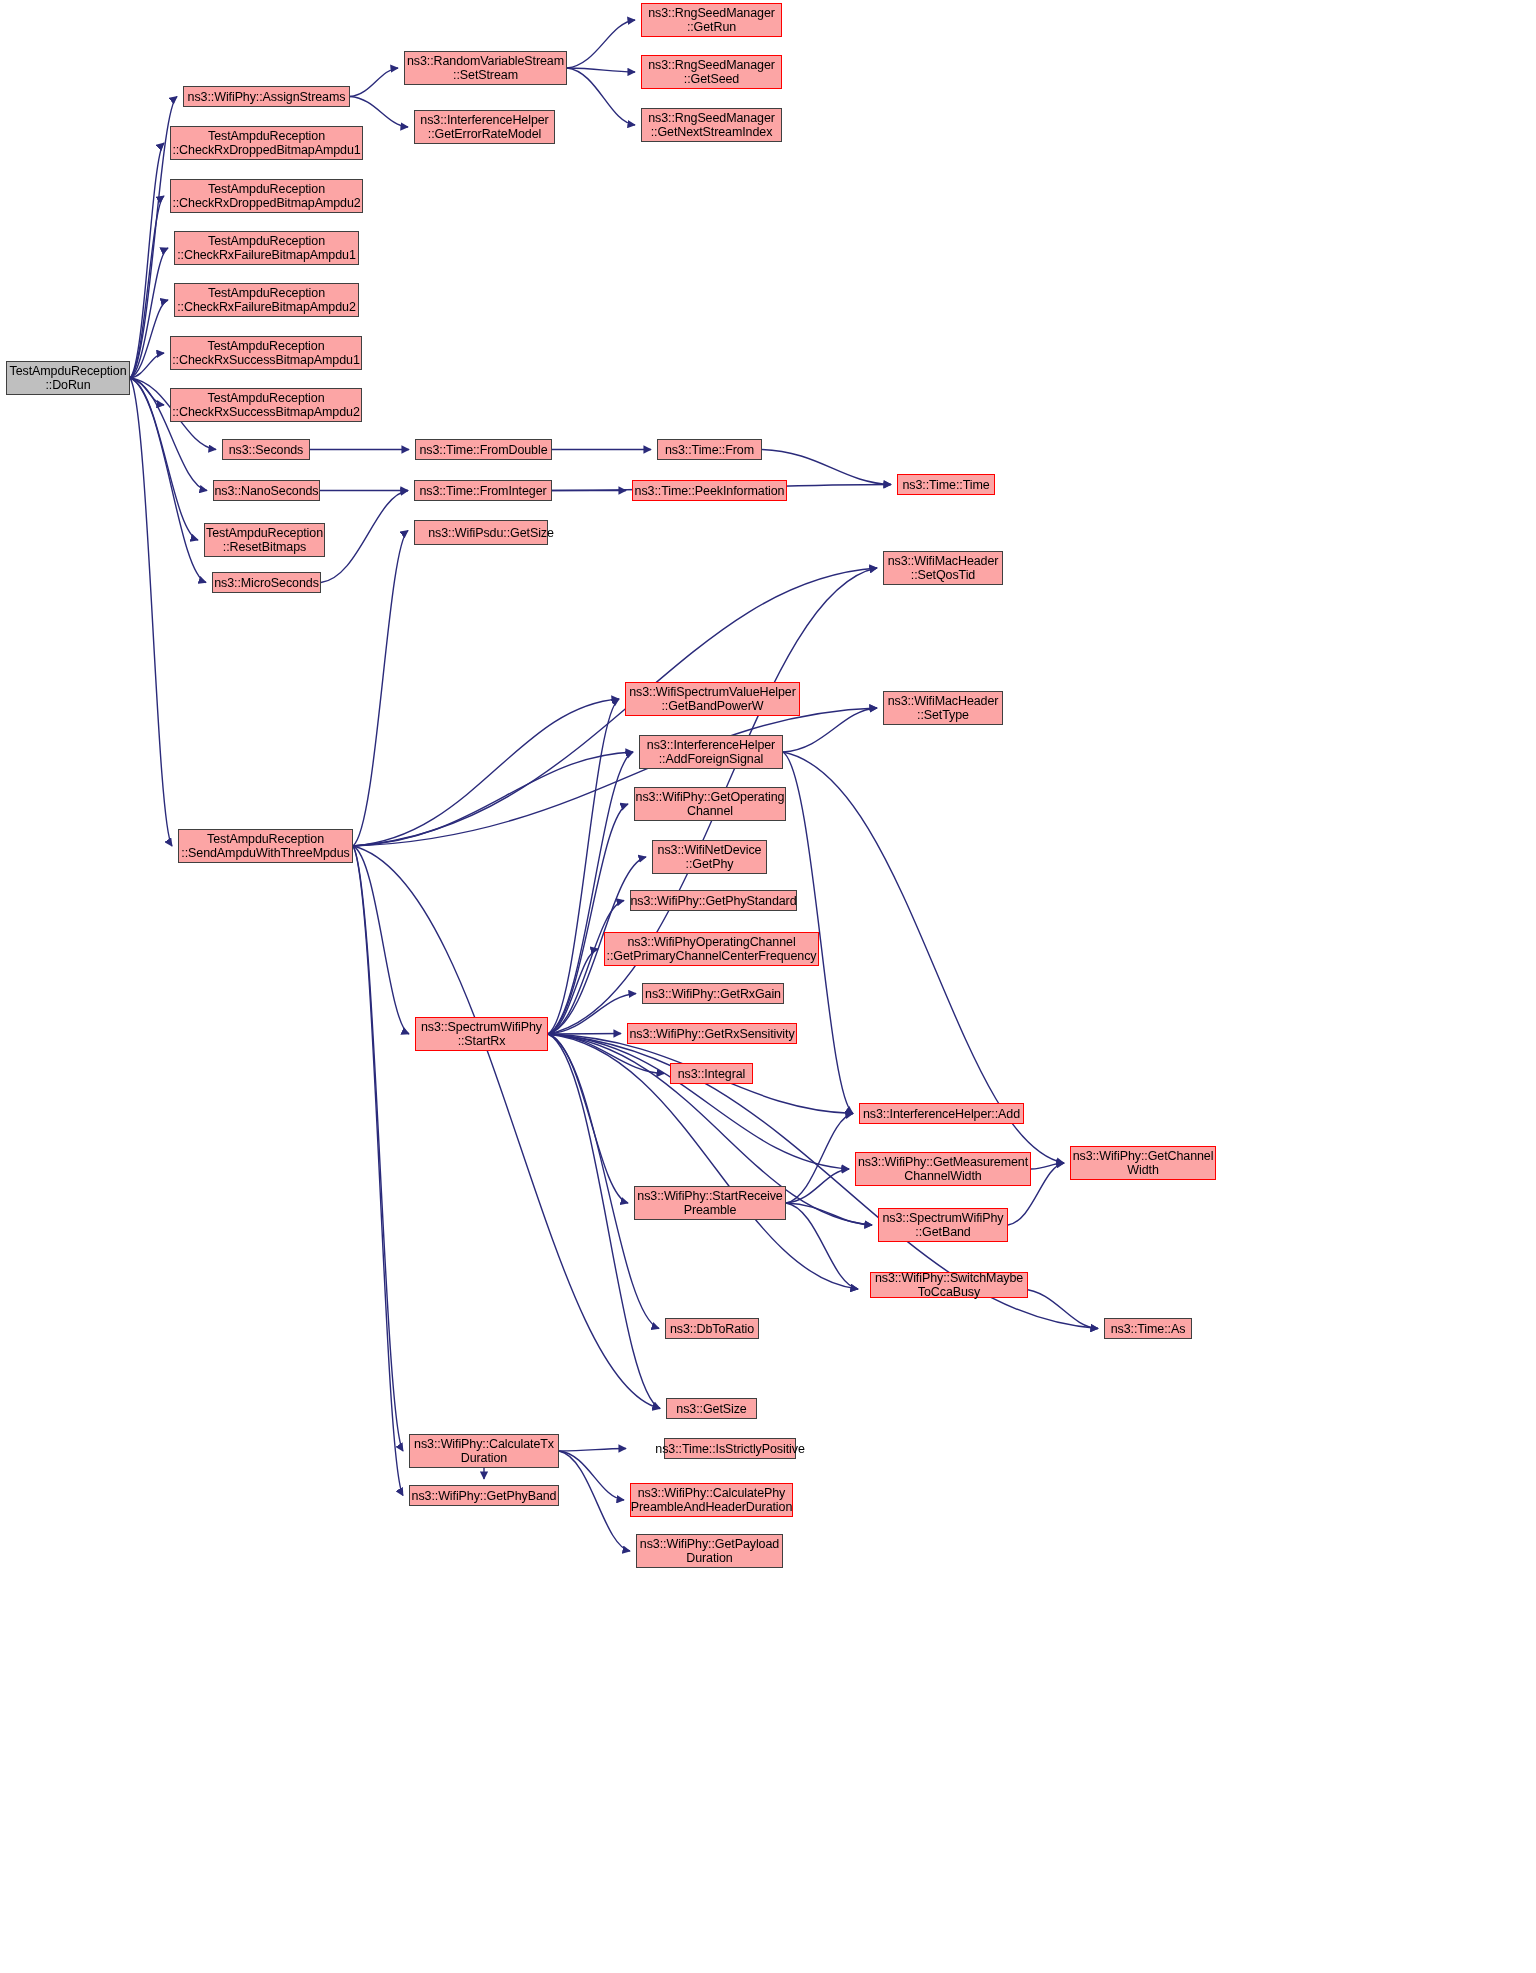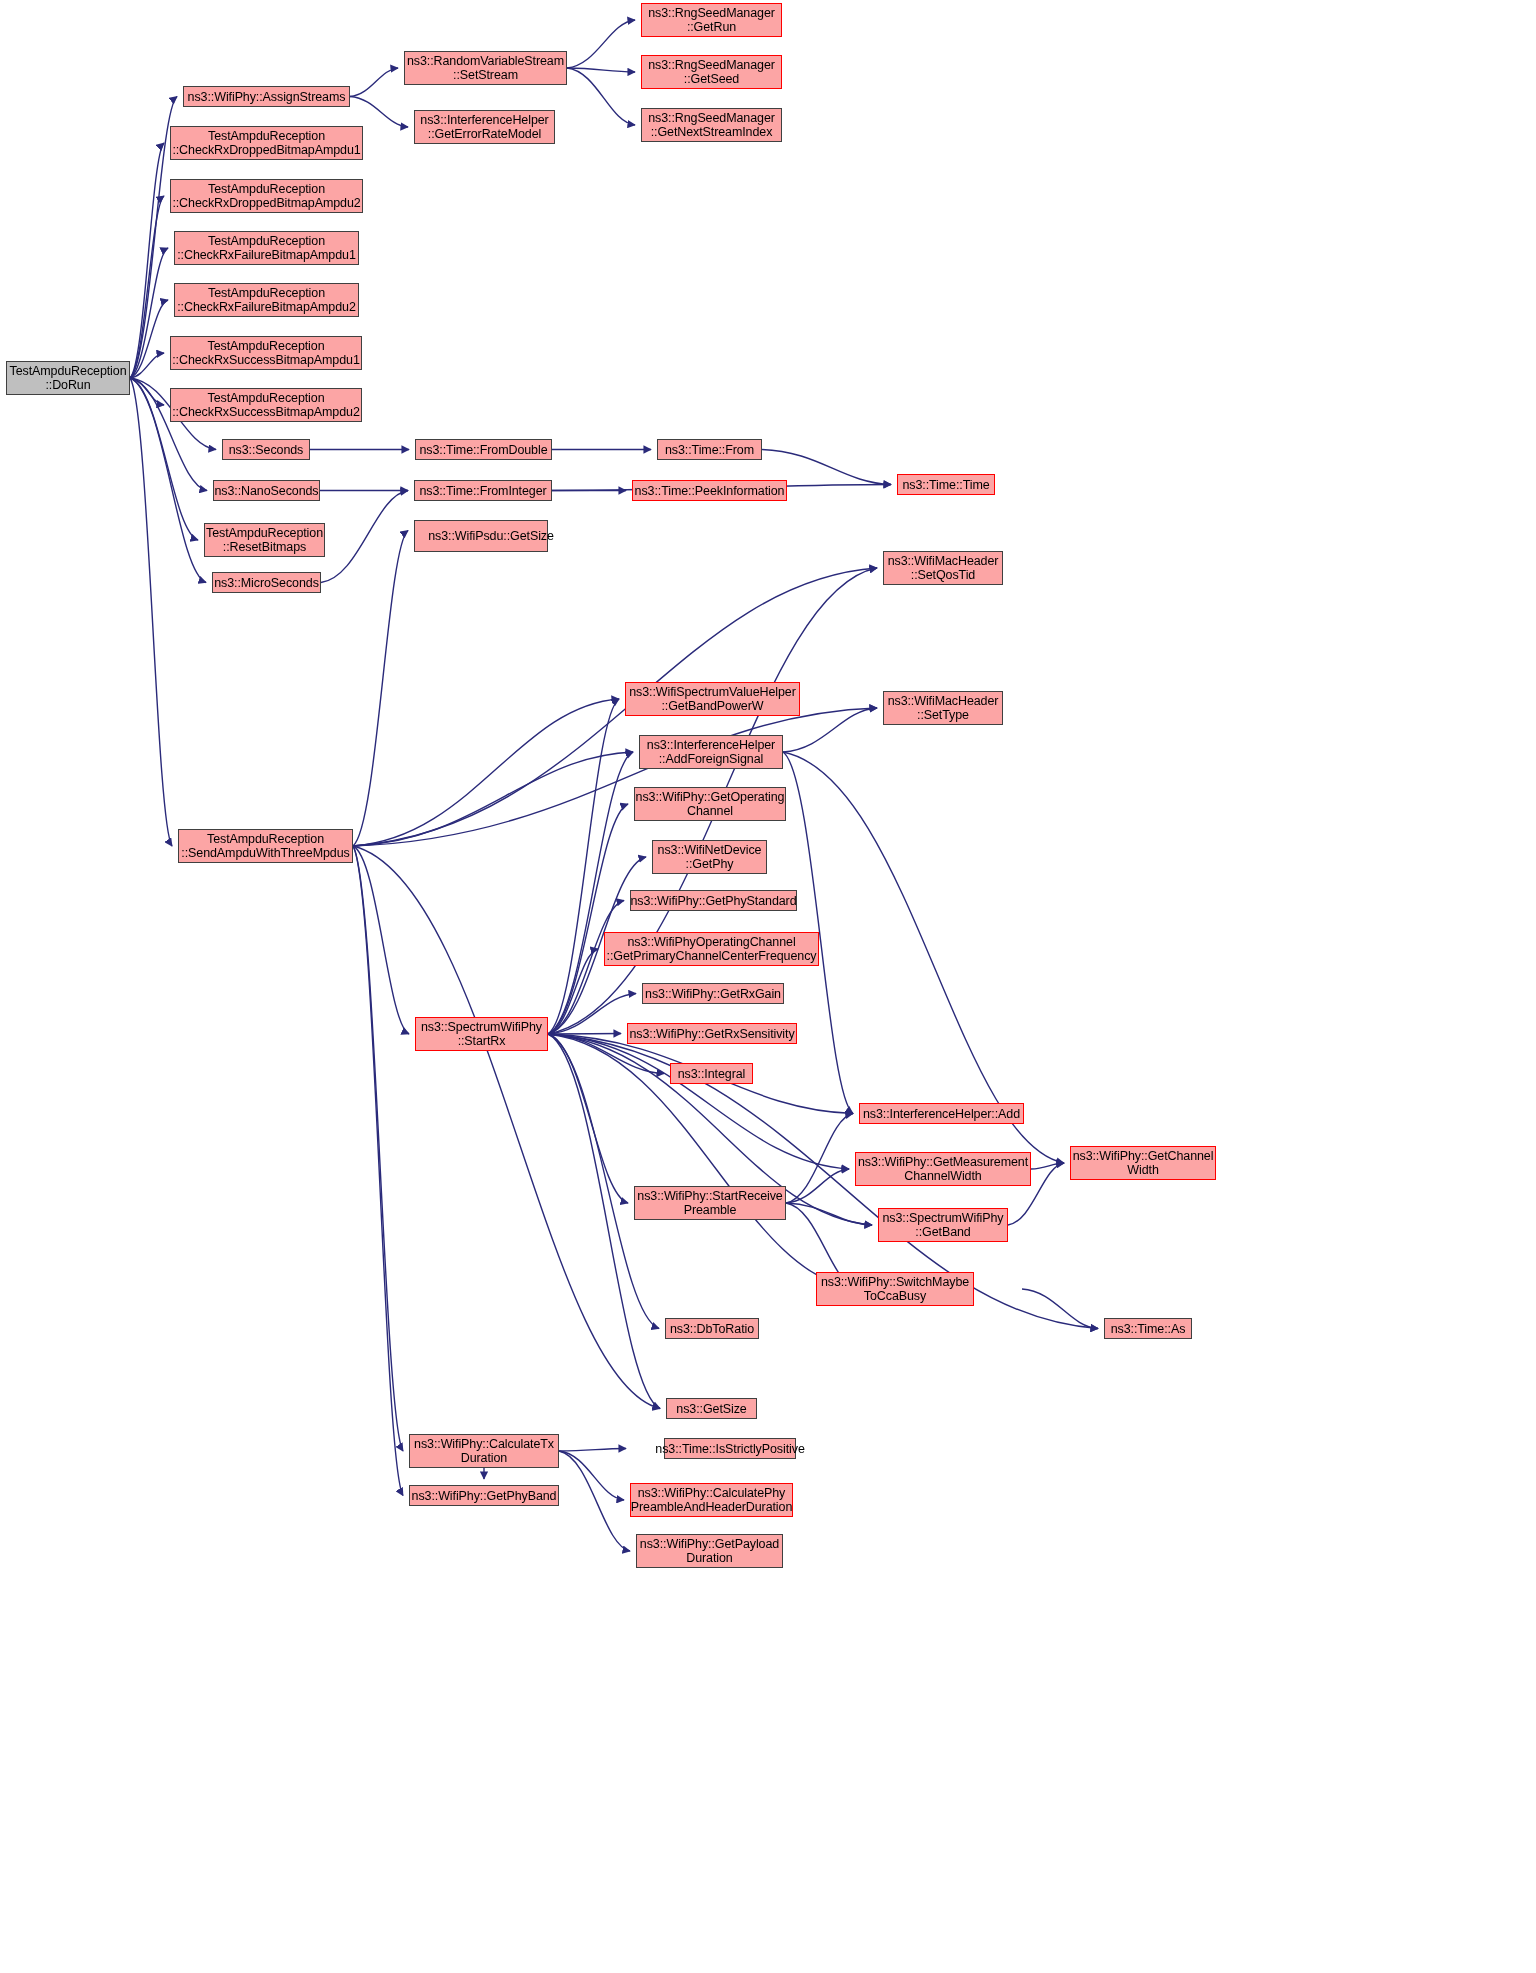--- a/index.html
+++ b/index.html
@@ -153,21 +153,21 @@
 ::CheckRxSuccessBitmapAmpdu2</span></div>
       <div class="node" style="left: 222px; top: 439px; width: 88px; height: 21px;"><span>ns3::Seconds</span></div>
       <div class="node" style="left: 415px; top: 439px; width: 137px; height: 21px;"><span>ns3::Time::FromDouble</span></div>
       <div class="node" style="left: 657px; top: 439px; width: 105px; height: 21px; text-align: center;"><span>ns3::Time::From</span></div>
       <div class="node" style="left: 213px; top: 480px; width: 107px; height: 21px;"><span>ns3::NanoSeconds</span></div>
       <div class="node" style="left: 414px; top: 480px; width: 138px; height: 21px;"><span>ns3::Time::FromInteger</span></div>
       <div class="node red" style="left: 632px; top: 480px; width: 155px; height: 21px;"><span>ns3::Time::PeekInformation</span></div>
       <div class="node red" style="left: 897px; top: 474px; width: 98px; height: 21px;"><span>ns3::Time::Time</span></div>
       <div class="node" style="left: 204px; top: 523px; width: 121px; height: 34px;"><span>TestAmpduReception
 ::ResetBitmaps</span></div>
-      <div class="node" style="left: 414px; top: 520px; width: 134px; height: 32px; padding-left: 23px;"><span>ns3::WifiPsdu::GetSize</span></div>
+      <div class="node" style="left: 414px; top: 520px; width: 134px; height: 25px; padding-left: 23px;"><span>ns3::WifiPsdu::GetSize</span></div>
       <div class="node" style="left: 212px; top: 572px; width: 109px; height: 21px;"><span>ns3::MicroSeconds</span></div>
       <div class="node" style="left: 883px; top: 551px; width: 120px; height: 34px;"><span>ns3::WifiMacHeader
 ::SetQosTid</span></div>
       <div class="node" style="left: 178px; top: 829px; width: 175px; height: 34px;"><span>TestAmpduReception
 ::SendAmpduWithThreeMpdus</span></div>
       <div class="node red" style="left: 625px; top: 682px; width: 175px; height: 34px;"><span>ns3::WifiSpectrumValueHelper
 ::GetBandPowerW</span></div>
       <div class="node" style="left: 883px; top: 691px; width: 120px; height: 34px;"><span>ns3::WifiMacHeader
 ::SetType</span></div>
       <div class="node" style="left: 639px; top: 735px; width: 144px; height: 34px;"><span>ns3::InterferenceHelper
@@ -186,21 +186,21 @@
 ::StartRx</span></div>
       <div class="node red" style="left: 859px; top: 1103px; width: 165px; height: 21px;"><span>ns3::InterferenceHelper::Add</span></div>
       <div class="node red" style="left: 855px; top: 1152px; width: 176px; height: 34px;"><span>ns3::WifiPhy::GetMeasurement
 ChannelWidth</span></div>
       <div class="node red" style="left: 1070px; top: 1146px; width: 146px; height: 34px;"><span>ns3::WifiPhy::GetChannel
 Width</span></div>
       <div class="node" style="left: 634px; top: 1186px; width: 152px; height: 34px;"><span>ns3::WifiPhy::StartReceive
 Preamble</span></div>
       <div class="node red" style="left: 878px; top: 1208px; width: 130px; height: 34px;"><span>ns3::SpectrumWifiPhy
 ::GetBand</span></div>
-      <div class="node red" style="left: 816px; top: 1272px; width: 158px; height: 34px;"><span>ns3::WifiPhy::SwitchMaybe
+      <div class="node red" style="left: 870px; top: 1272px; width: 158px; height: 26px;"><span>ns3::WifiPhy::SwitchMaybe
 ToCcaBusy</span></div>
       <div class="node" style="left: 1104px; top: 1318px; width: 88px; height: 21px;"><span>ns3::Time::As</span></div>
       <div class="node" style="left: 665px; top: 1318px; width: 94px; height: 21px;"><span>ns3::DbToRatio</span></div>
       <div class="node" style="left: 666px; top: 1398px; width: 91px; height: 21px;"><span>ns3::GetSize</span></div>
       <div class="node" style="left: 409px; top: 1434px; width: 150px; height: 34px;"><span>ns3::WifiPhy::CalculateTx
 Duration</span></div>
       <div class="node" style="left: 632px; top: 1438px; width: 132px; height: 21px; margin-left: 32px;"><span>ns3::Time::IsStrictlyPositive</span></div>
       <div class="node" style="left: 409px; top: 1485px; width: 150px; height: 21px;"><span>ns3::WifiPhy::GetPhyBand</span></div>
       <div class="node red" style="left: 630px; top: 1483px; width: 163px; height: 34px;"><span>ns3::WifiPhy::CalculatePhy
 PreambleAndHeaderDuration</span></div>

